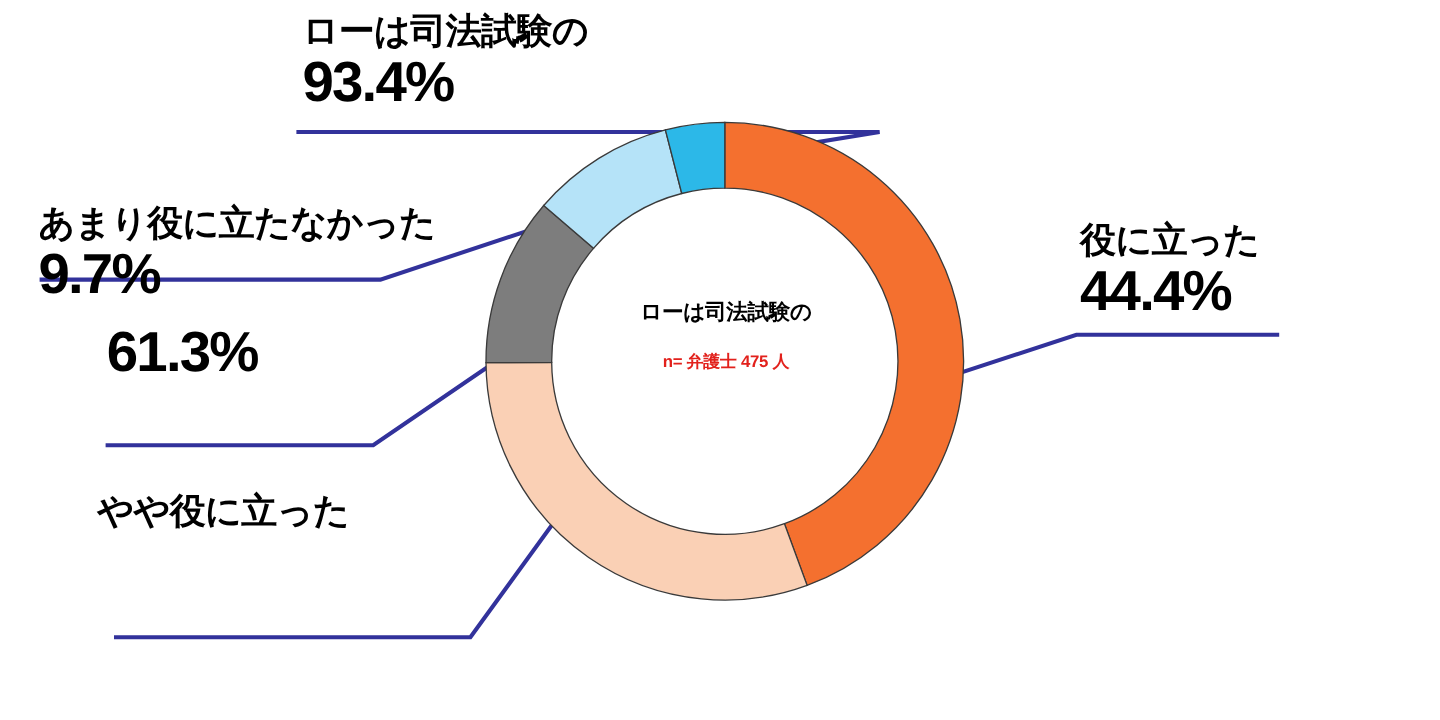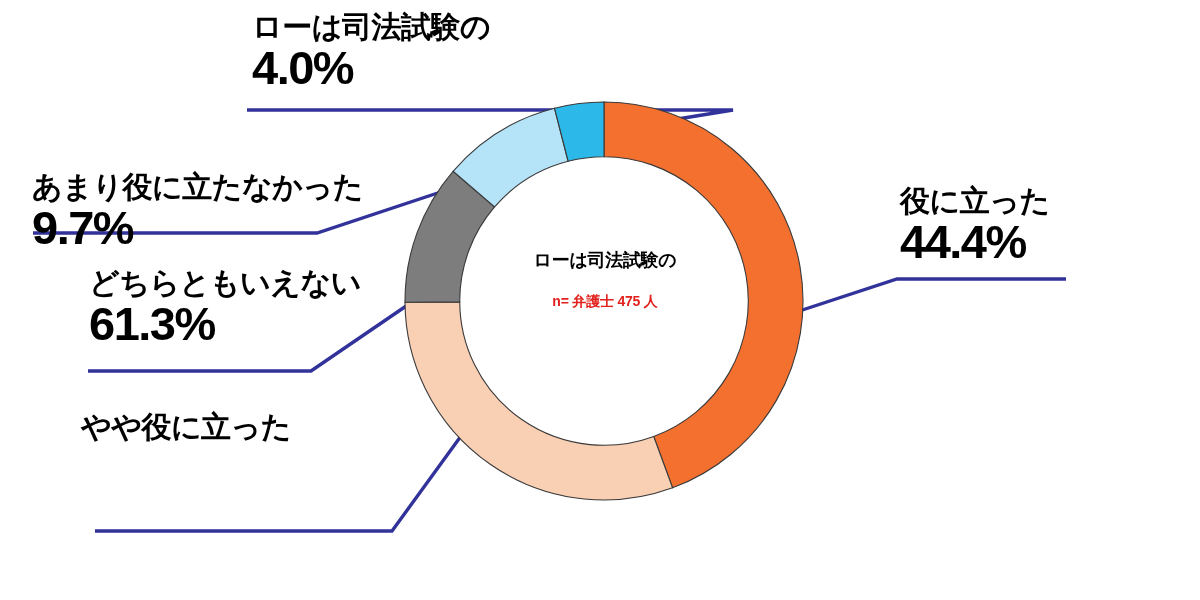--- a/index.html
+++ b/index.html
@@ -117,30 +117,29 @@
     <span class="n-line">n= 弁護士 475 人</span>
   </div>
 
   <div class="callout align-left" id="callout-0">
     <span class="cat">役に立った</span>
     <span class="pct">44.4%</span>
   </div>
 
   <div class="callout align-left" id="callout-1">
     <span class="cat">ローは司法試験の</span>
-    <span class="pct">4.0%</span>
+    <span class="pct">93.4%</span>
   </div>
 
   <div class="callout align-left" id="callout-2">
     <span class="cat">あまり役に立たなかった</span>
     <span class="pct">9.7%</span>
   </div>
 
   <div class="callout align-left" id="callout-3">
-    <span class="cat">どちらともいえない</span>
     <span class="pct">61.3%</span>
   </div>
 
   <div class="callout align-left" id="callout-4">
     <span class="cat">やや役に立った</span>
   </div>
 
 </div>
 
 </body></html>

